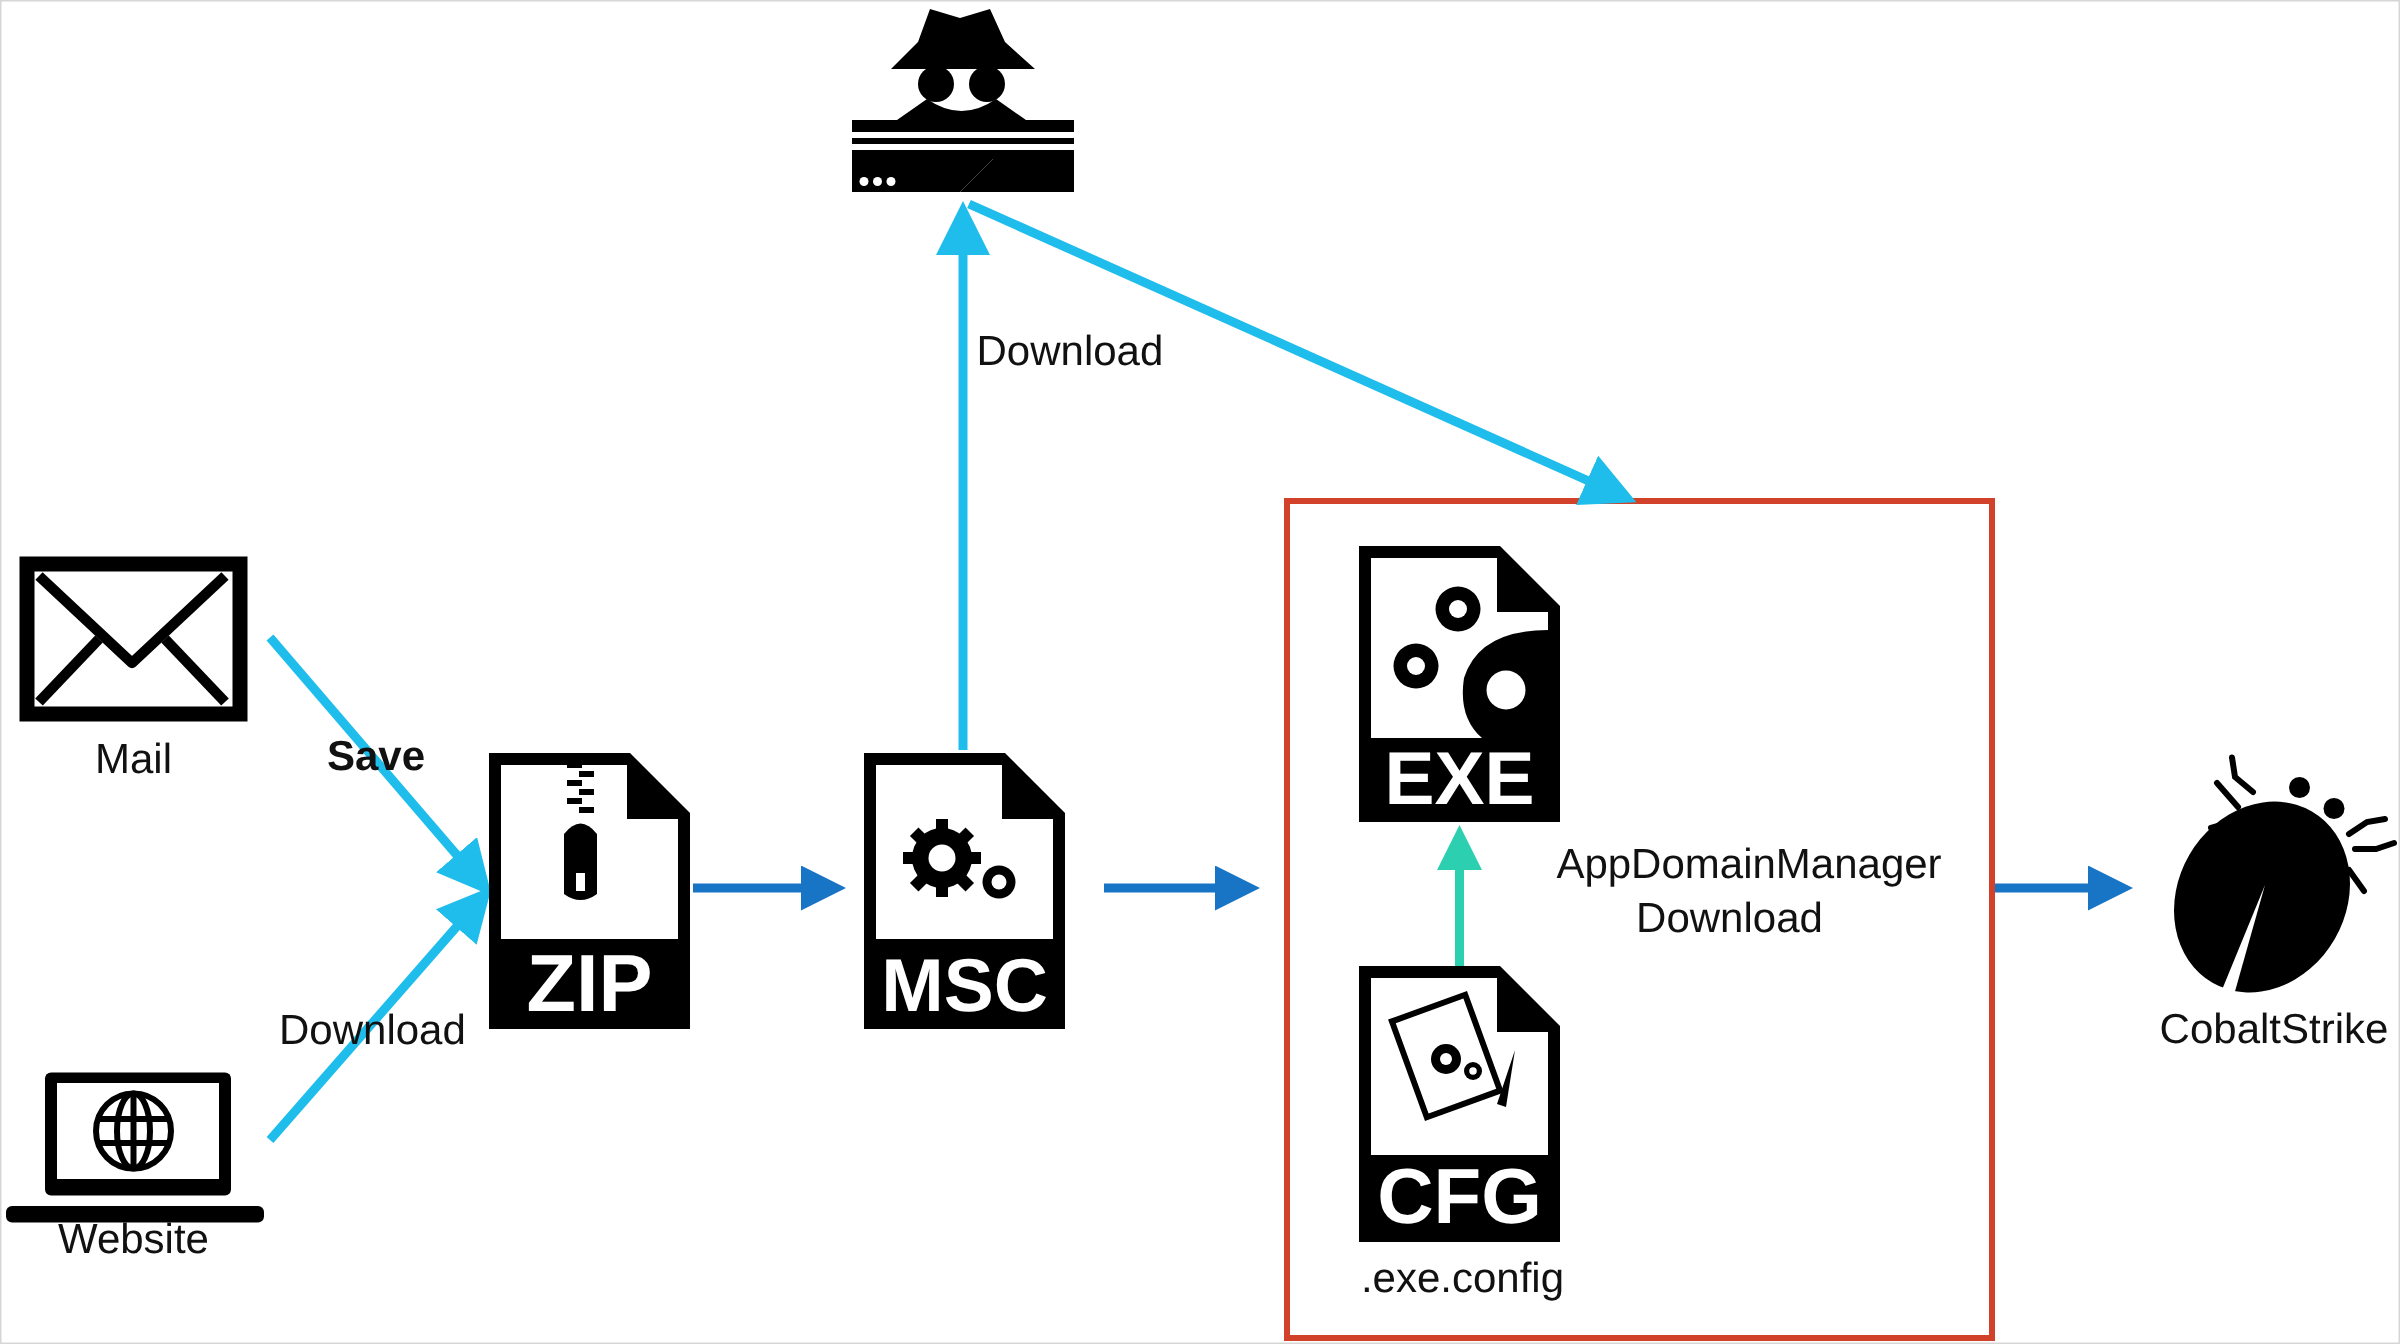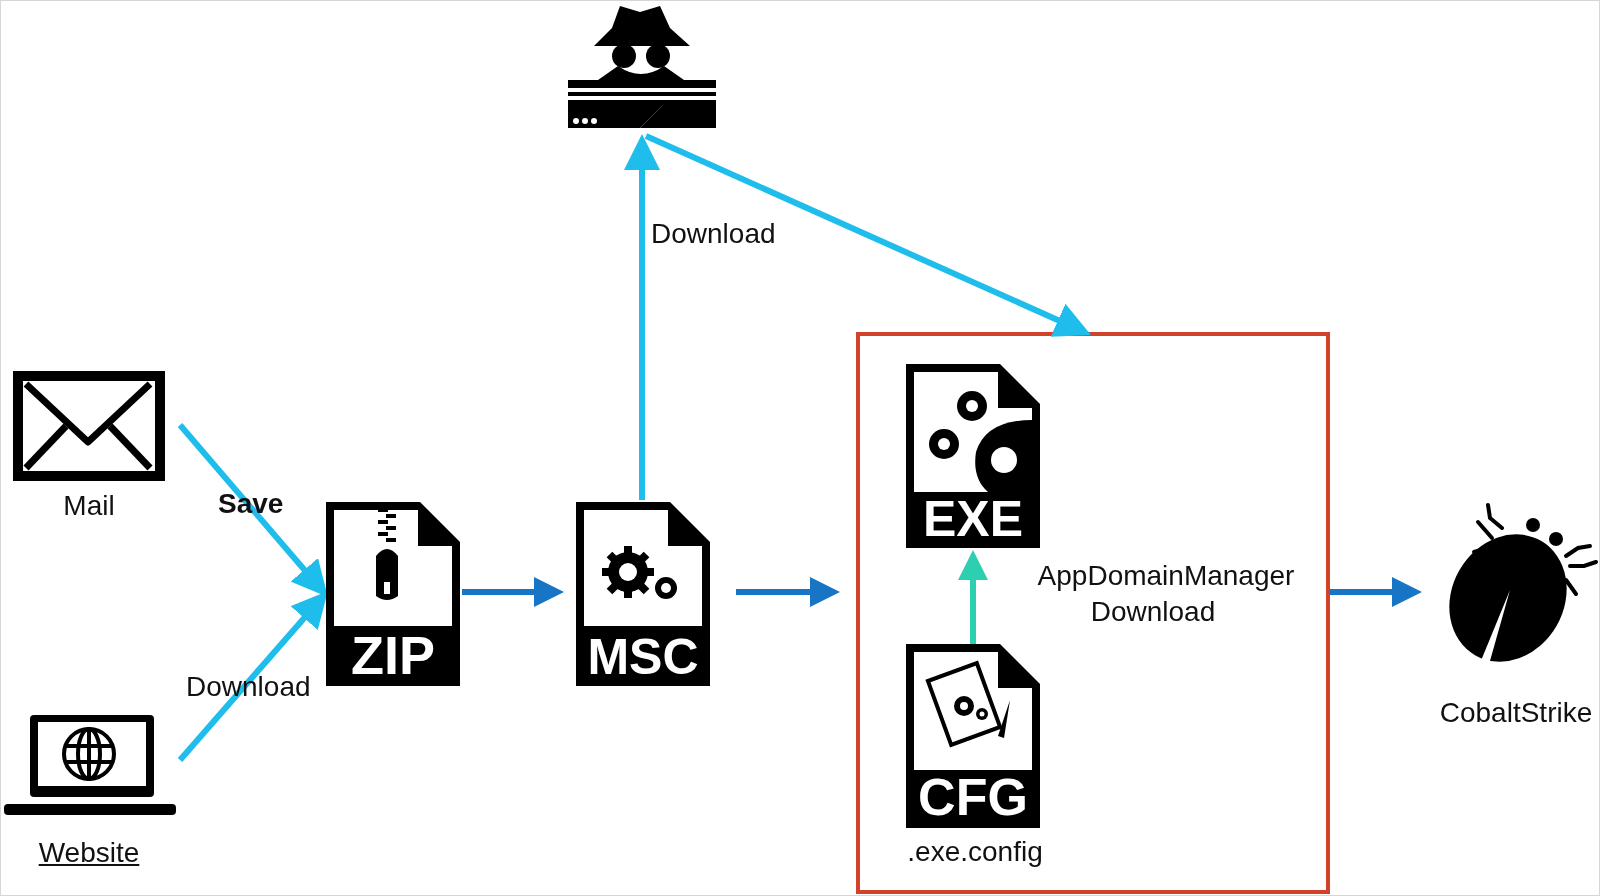--- a/index.html
+++ b/index.html
@@ -148,20 +148,20 @@
       <path d="M1488,548 L1474,552"></path>
       <path d="M1566,556 L1578,548 L1590,546"></path>
       <path d="M1570,566 L1584,566 L1596,562"></path>
       <path d="M1566,580 L1576,594"></path>
     </g>
     <path d="M1510,590 L1478,668 L1488,668 Z" fill="#fff"></path>
   </g>
 </svg>
 
 <div class="lbl center" style="left:89px; top:492px;">Mail</div>
-<div class="lbl center" style="left:89px; top:839px;text-decoration:underline;">Website</div>
+<div class="lbl center" style="left:89px; top:812px;">Website</div>
 <div class="lbl" style="left:218px; top:490px;font-weight:bold;">Save</div>
 <div class="lbl" style="left:186px; top:673px;">Download</div>
 <div class="lbl" style="left:651px; top:220px;">Download</div>
 <div class="lbl center" style="left:1153px; top:562px;margin-left:13px;">AppDomainManager</div>
 <div class="lbl center" style="left:1153px; top:598px;">Download</div>
 <div class="lbl center" style="left:975px; top:838px;">.exe.config</div>
-<div class="lbl center" style="left:1516px; top:699px;">CobaltStrike</div>
+<div class="lbl center" style="left:1516px; top:672px;">CobaltStrike</div>
 
 </body></html>

